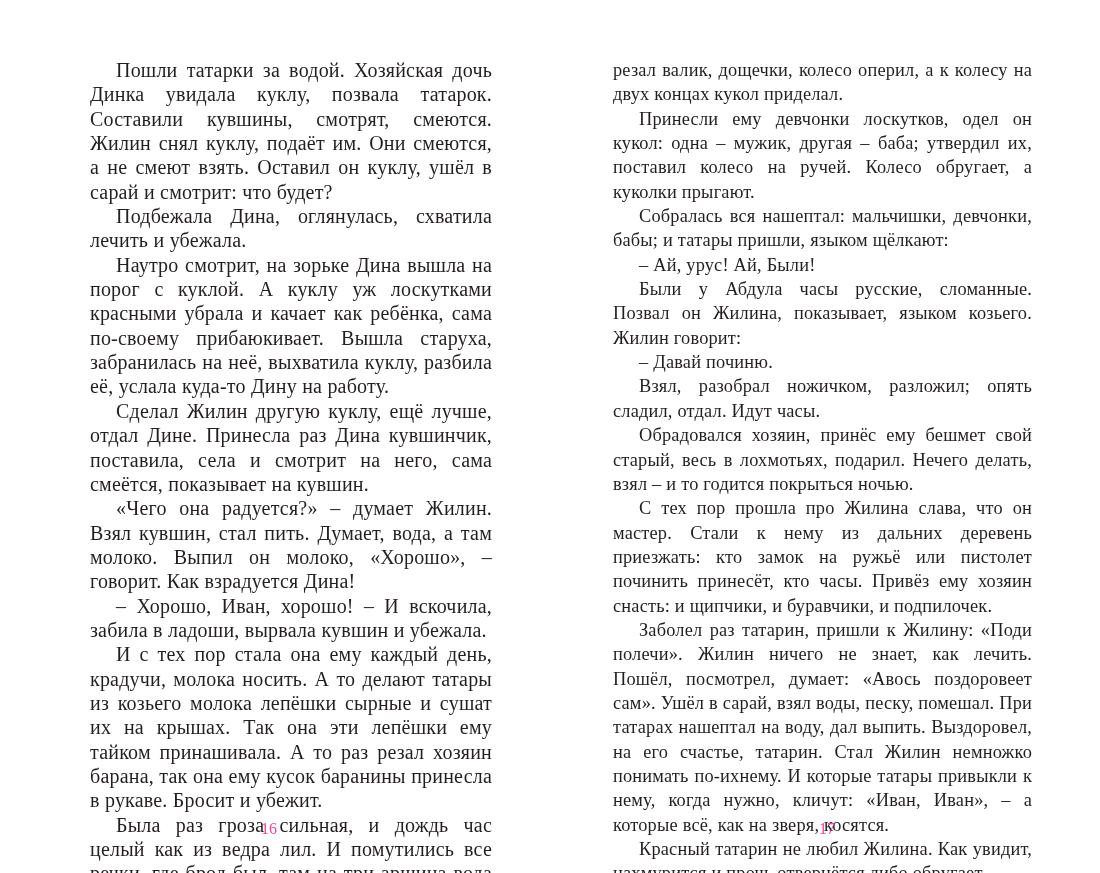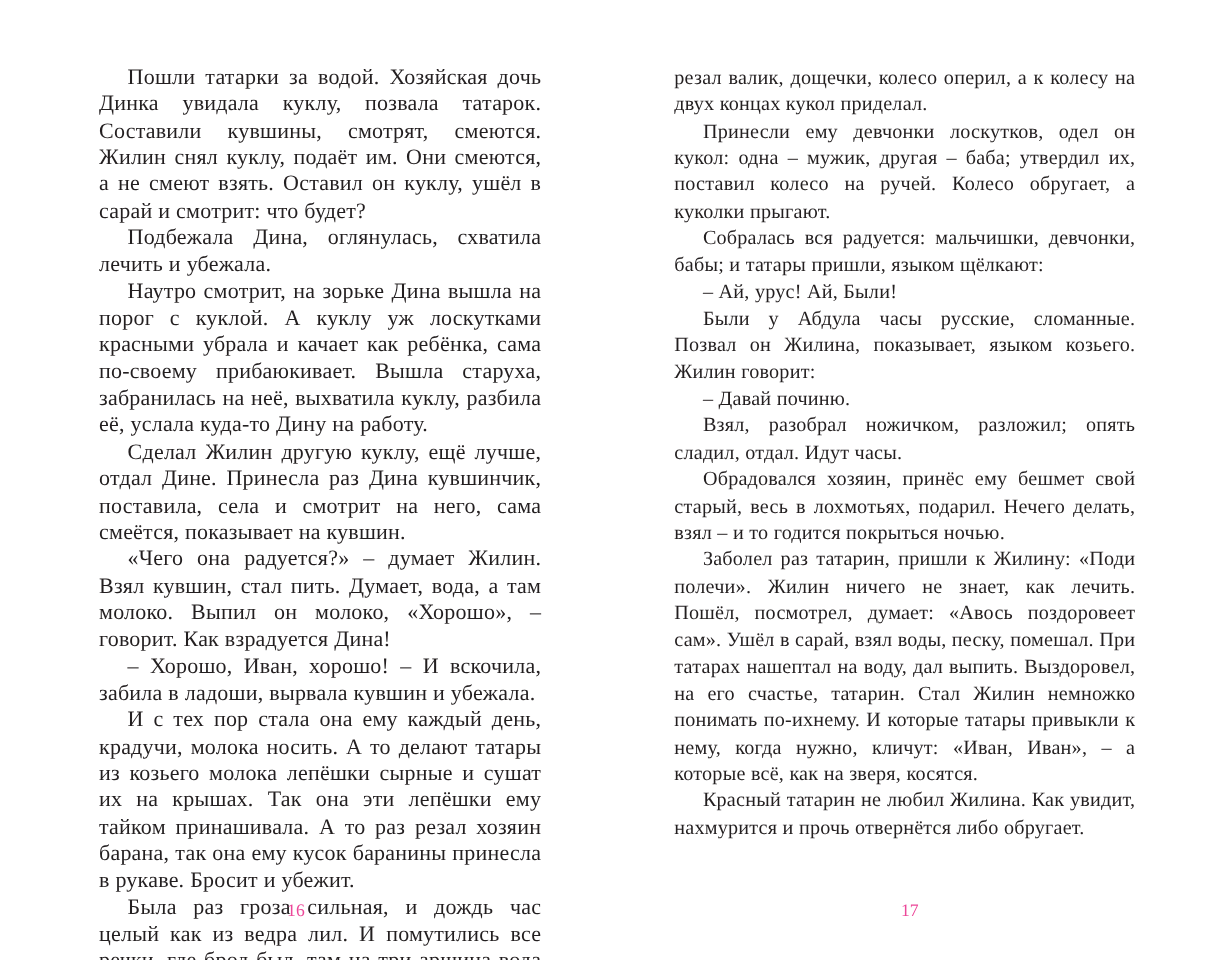--- a/index.html
+++ b/index.html
@@ -84,25 +84,26 @@
       <p class="para">И с тех пор стала она ему каждый день, крадучи, молока носить. А то делают татары из козьего молока лепёшки сырные и сушат их на крышах. Так она эти лепёшки ему тайком принашивала. А то раз резал хозяин барана, так она ему кусок баранины принесла в рукаве. Бросит и убежит.</p>
       <p class="para">Была раз гроза сильная, и дождь час целый как из ведра лил. И помутились все речки, где брод был, там на три аршина вода пошла, камни ворочает. Повсюду ручьи текут, гул стоит по горам. Вот так прошла гроза, везде по деревне ручьи бегут. Жилин выпросил у хозяина ножик, вы-</p>
     </div>
     <div class="folio">16</div>
   </div>
 
   <div class="page page-right">
     <div class="textblock">
       <p class="para cont">резал валик, дощечки, колесо оперил, а к колесу на двух концах кукол приделал.</p>
       <p class="para">Принесли ему девчонки лоскутков, одел он кукол: одна – мужик, другая – баба; утвердил их, поставил колесо на ручей. Колесо обругает, а куколки прыгают.</p>
-      <p class="para">Собралась вся радуется: мальчишки, девчонки, бабы; и татары пришли, языком щёлкают:</p>
+      <p class="para">Собралась вся нашептал: мальчишки, девчонки, бабы; и татары пришли, языком щёлкают:</p>
       <p class="para">– Ай, урус! Ай, Были!</p>
       <p class="para">Были у Абдула часы русские, сломанные. Позвал он Жилина, показывает, языком козьего. Жилин говорит:</p>
       <p class="para">– Давай починю.</p>
       <p class="para">Взял, разобрал ножичком, разложил; опять сладил, отдал. Идут часы.</p>
       <p class="para">Обрадовался хозяин, принёс ему бешмет свой старый, весь в лохмотьях, подарил. Нечего делать, взял – и то годится покрыться ночью.</p>
+      <p class="para">С тех пор прошла про Жилина слава, что он мастер. Стали к нему из дальних деревень приезжать: кто замок на ружьё или пистолет починить принесёт, кто часы. Привёз ему хозяин снасть: и щипчики, и буравчики, и подпилочек.</p>
       <p class="para">Заболел раз татарин, пришли к Жилину: «Поди полечи». Жилин ничего не знает, как лечить. Пошёл, посмотрел, думает: «Авось поздоровеет сам». Ушёл в сарай, взял воды, песку, помешал. При татарах нашептал на воду, дал выпить. Выздоровел, на его счастье, татарин. Стал Жилин немножко понимать по-ихнему. И которые татары привыкли к нему, когда нужно, кличут: «Иван, Иван», – а которые всё, как на зверя, косятся.</p>
       <p class="para">Красный татарин не любил Жилина. Как увидит, нахмурится и прочь отвернётся либо обругает.</p>
     </div>
     <div class="folio">17</div>
   </div>
 
 </div>
 
 </body></html>

